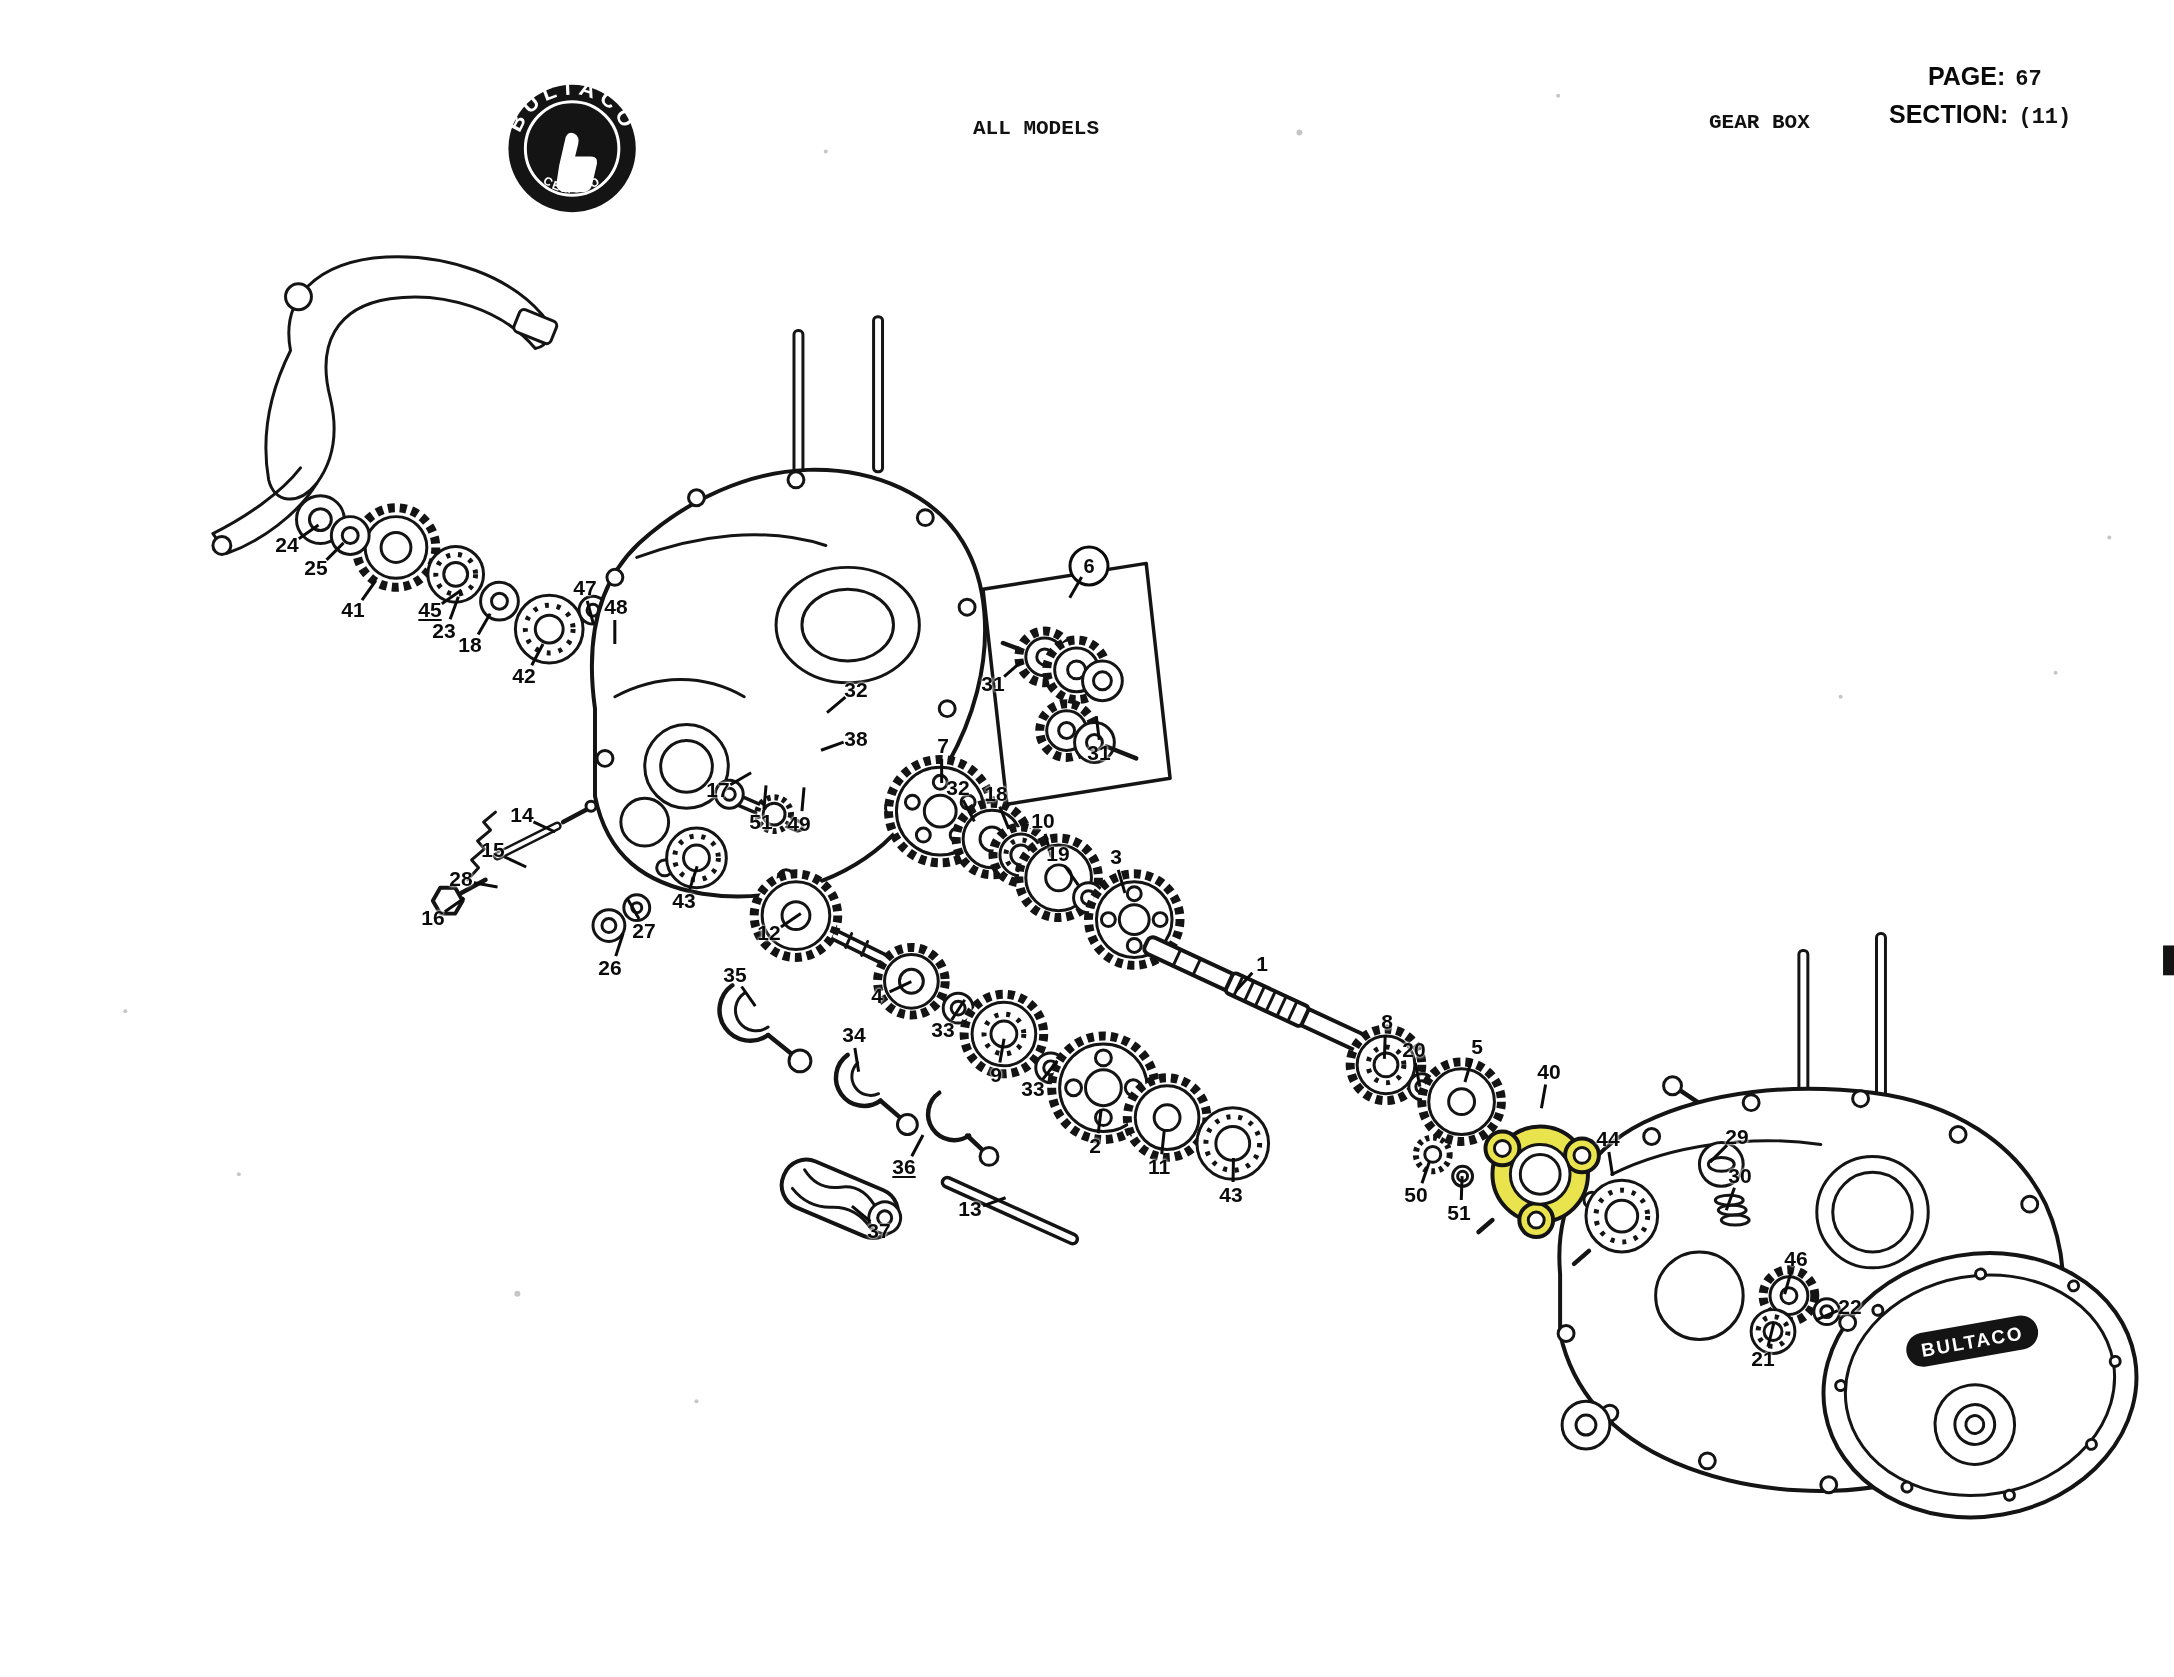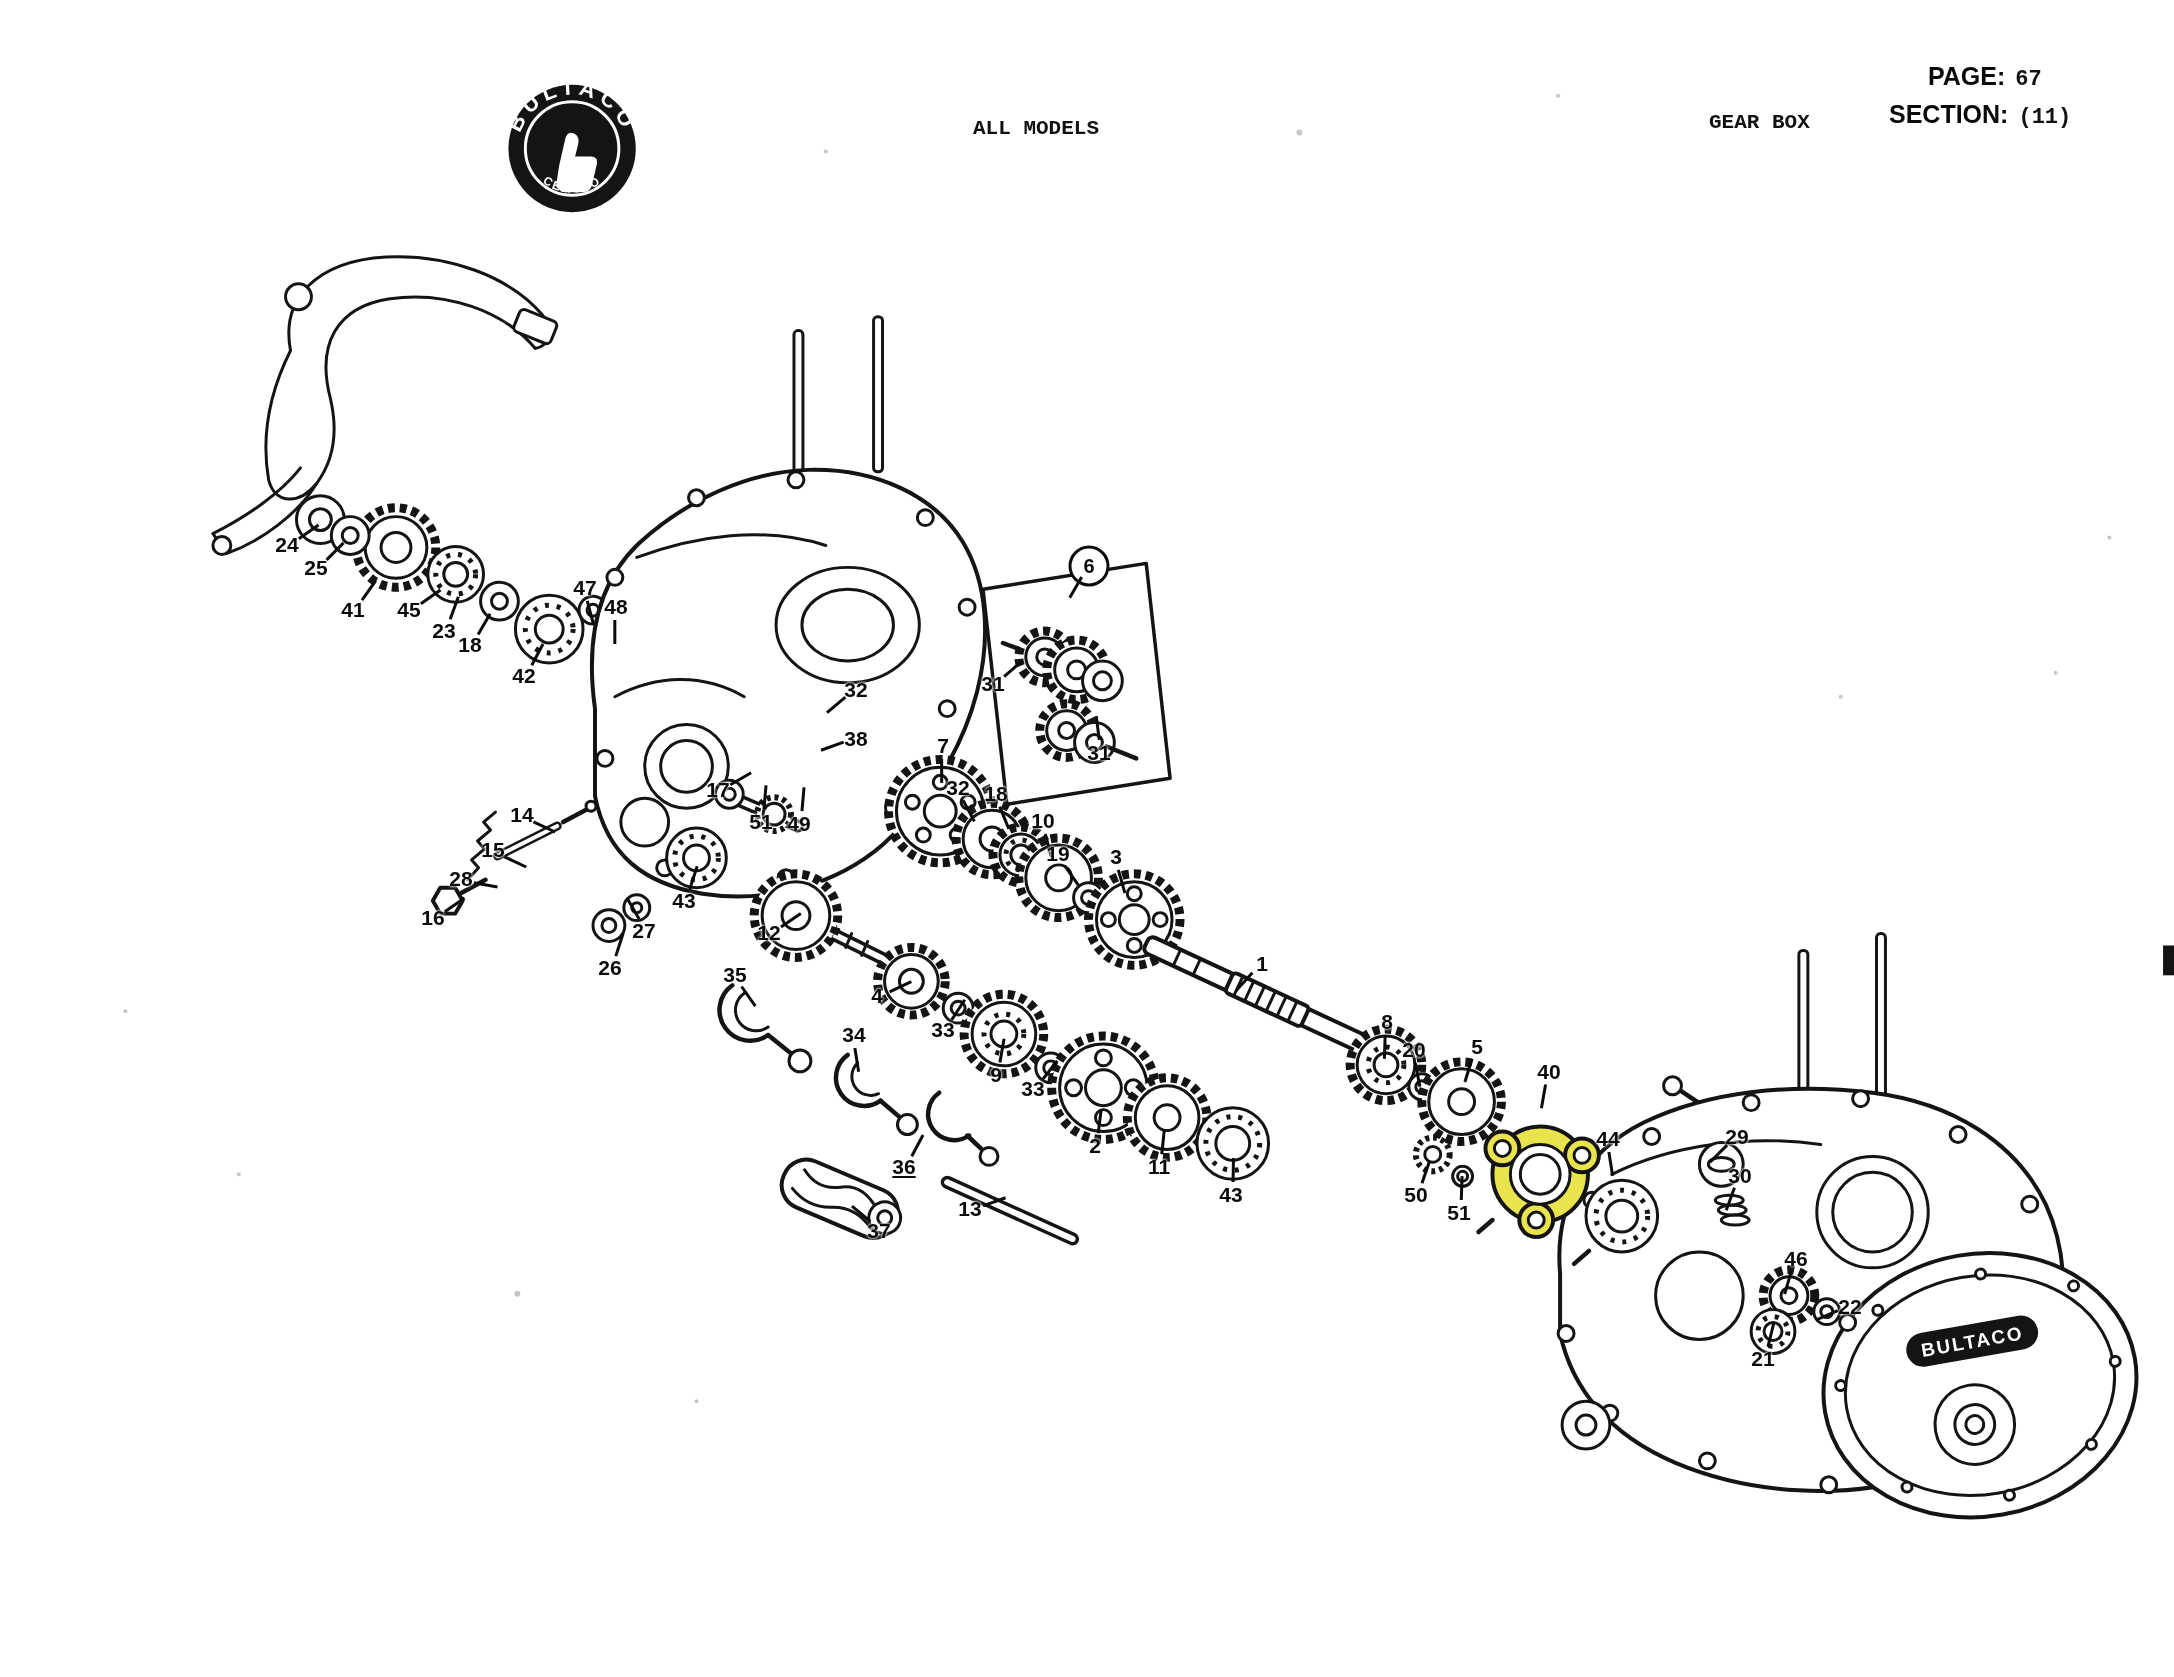--- a/index.html
+++ b/index.html
@@ -371,21 +371,21 @@
         <span class="leader" style="transform: rotate(-35deg) translateX(13px);"></span>
       </div>
       <div class="callout" style="left: 316px; top: 568px;">
         <span class="num">25</span>
         <span class="leader" style="transform: rotate(-45deg) translateX(13px);"></span>
       </div>
       <div class="callout" style="left: 353px; top: 610px;">
         <span class="num">41</span>
         <span class="leader" style="transform: rotate(-55deg) translateX(13px);"></span>
       </div>
-      <div class="callout" style="left: 409px; top: 610px;">
+      <div class="callout" style="left: 430px; top: 610px; text-decoration: underline;">
         <span class="num">45</span>
         <span class="leader" style="transform: rotate(-35deg) translateX(13px);"></span>
       </div>
       <div class="callout" style="left: 444px; top: 631px;">
         <span class="num">23</span>
         <span class="leader" style="transform: rotate(-70deg) translateX(13px);"></span>
       </div>
       <div class="callout" style="left: 470px; top: 645px;">
         <span class="num">18</span>
         <span class="leader" style="transform: rotate(-60deg) translateX(13px);"></span>

